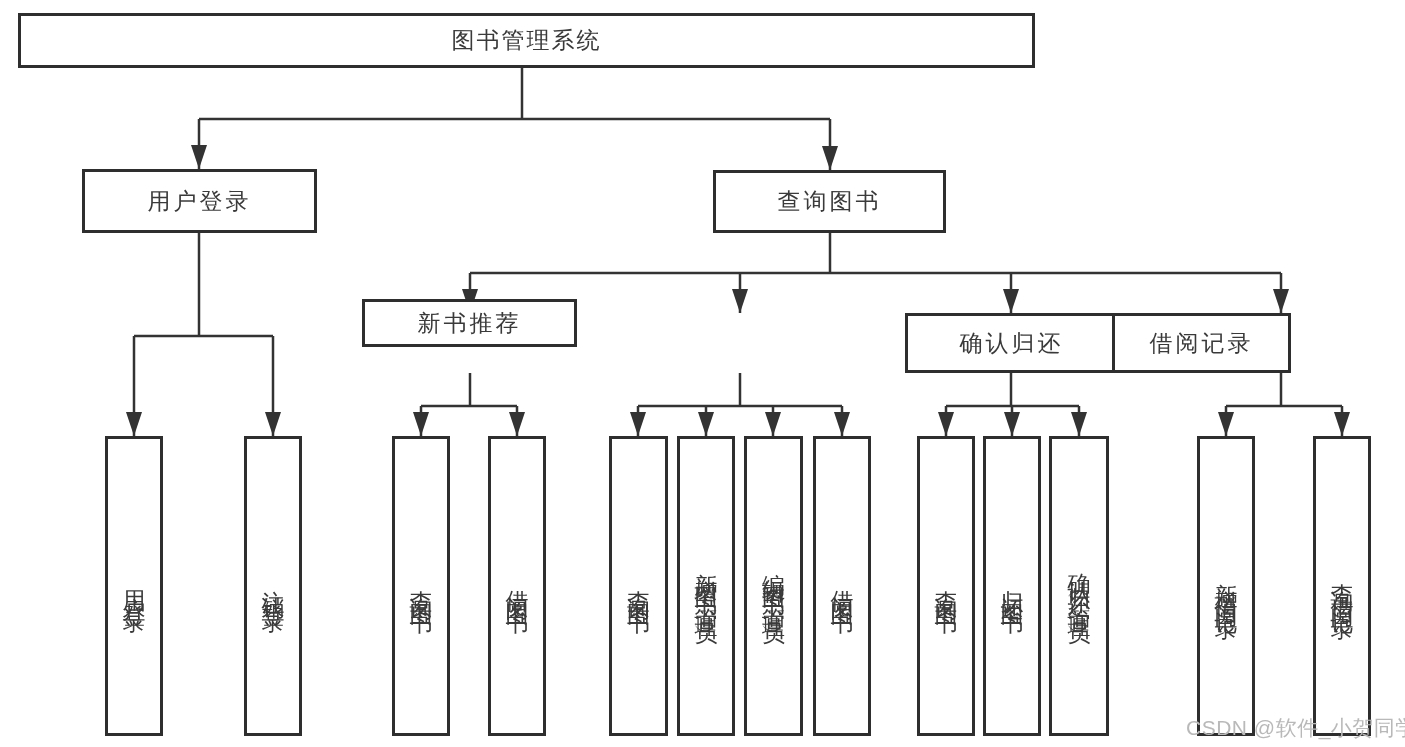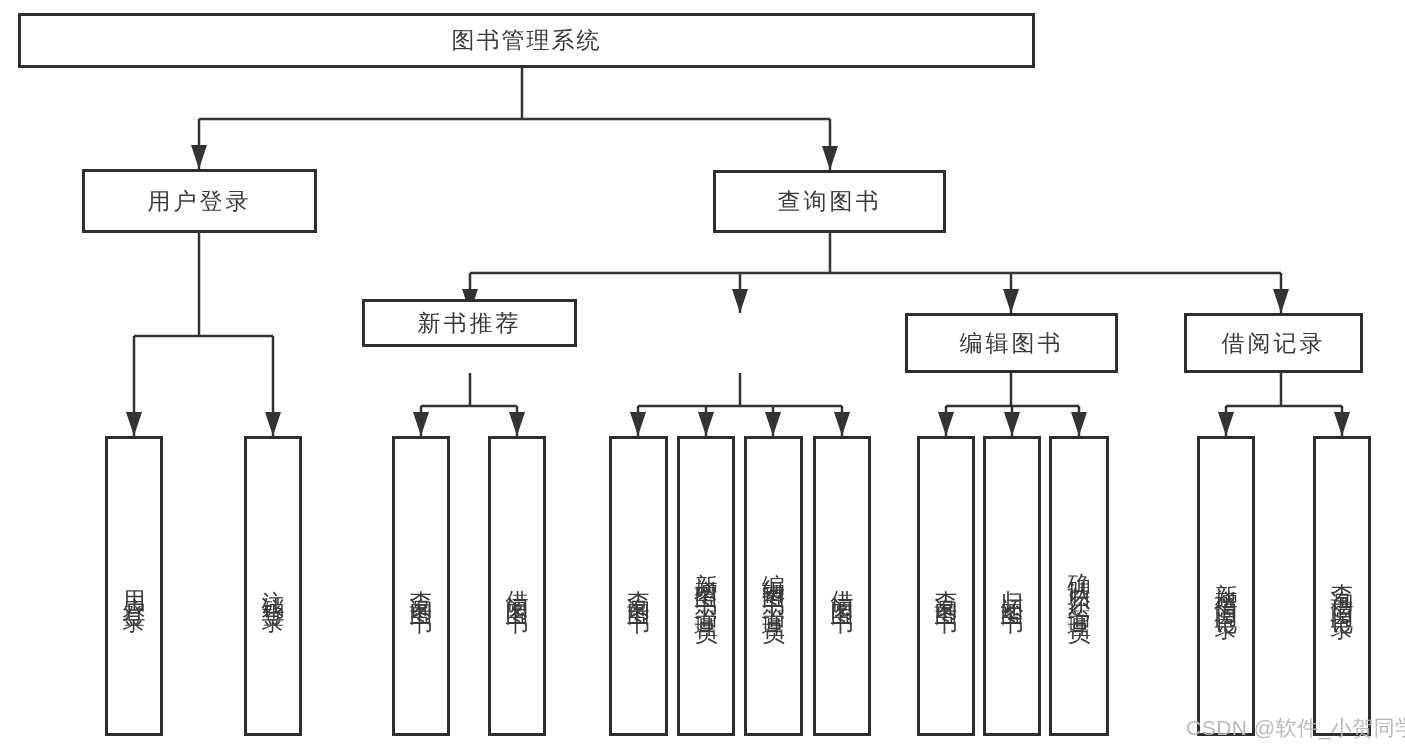--- a/index.html
+++ b/index.html
@@ -103,23 +103,23 @@
     <span>用户登录</span>
   </div>
   <div class="node h-node" style="left:713px;top:170px;width:233px;height:63px">
     <span>查询图书</span>
   </div>
 
   <div class="node h-node" style="left:362px;top:299px;width:215px;height:48px">
     <span>新书推荐</span>
   </div>
   <div class="node h-node" style="left:905px;top:313px;width:213px;height:60px">
-    <span>编辑图书</span>
+    <span>确认归还</span>
   </div>
-  <div class="node h-node" style="left:1184px;top:313px;width:179px;height:60px">
+  <div class="node h-node" style="left:1112px;top:313px;width:179px;height:60px">
     <span>借阅记录</span>
   </div>
 
   <div class="node v-node" style="left:105px;top:436px;width:58px;height:300px">
     <span>用户登录</span>
   </div>
   <div class="node v-node" style="left:244px;top:436px;width:58px;height:300px">
     <span>注销登录</span>
   </div>
 

